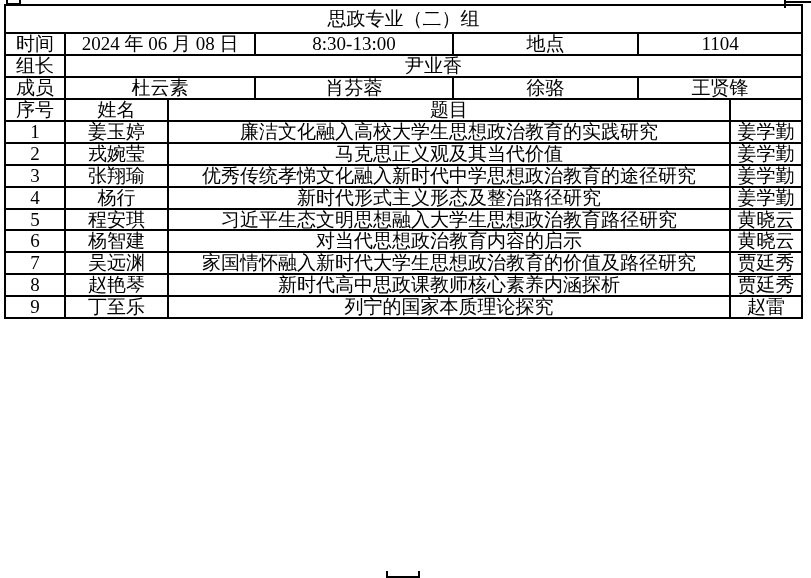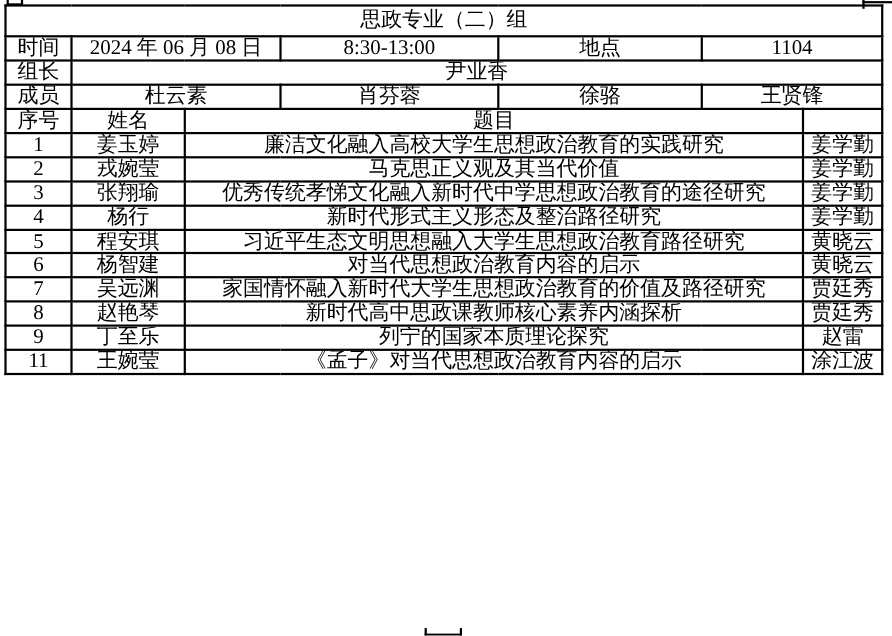--- a/index.html
+++ b/index.html
@@ -139,26 +139,20 @@
         <td>赵艳琴</td>
         <td colspan="4">新时代高中思政课教师核心素养内涵探析</td>
         <td>贾廷秀</td>
       </tr>
       <tr class="r">
         <td>9</td>
         <td>丁至乐</td>
         <td colspan="4">列宁的国家本质理论探究</td>
         <td>赵雷</td>
       </tr>
-      <tr class="r">
-        <td>11</td>
-        <td>王婉莹</td>
-        <td colspan="4">《孟子》对当代思想政治教育内容的启示</td>
-        <td>涂江波</td>
-      </tr>
 
     </tbody>
   </table>
 
   <div class="artifact a-tl-v1"></div>
   <div class="artifact a-tl-v2"></div>
   <div class="artifact a-tl-h"></div>
   <div class="artifact a-tr-h"></div>
   <div class="artifact a-tr-v"></div>
   <div class="artifact a-b-v1"></div>

